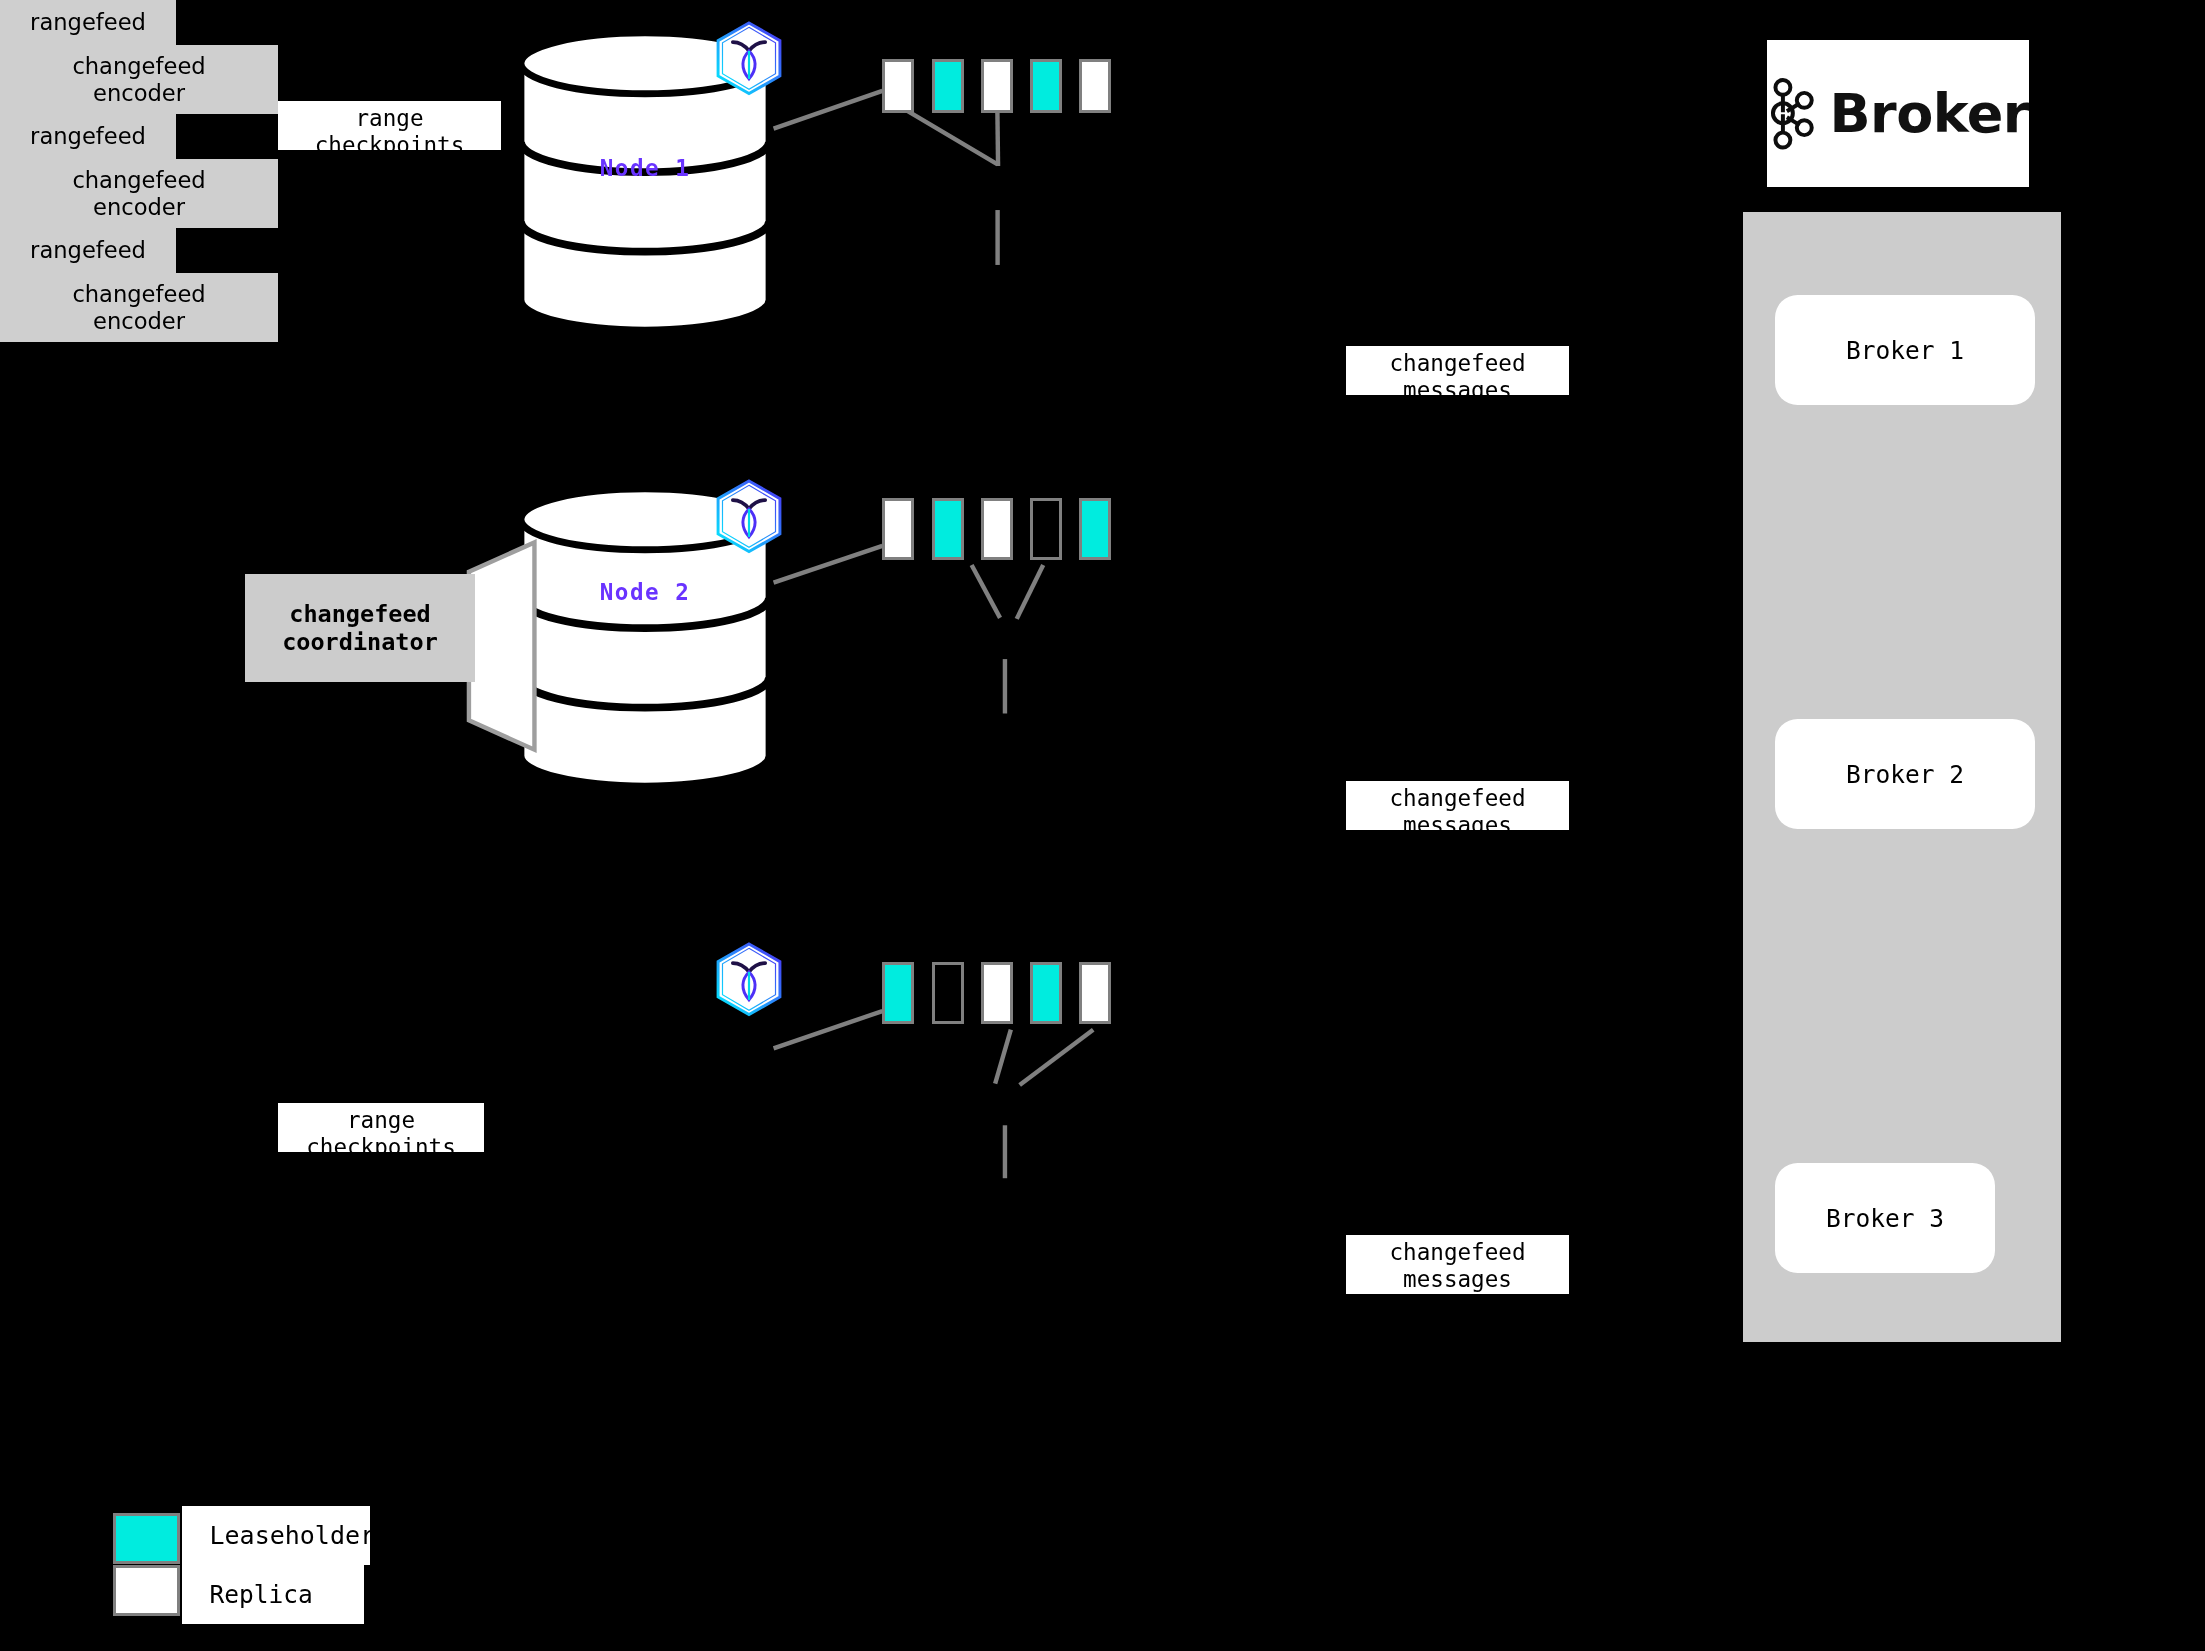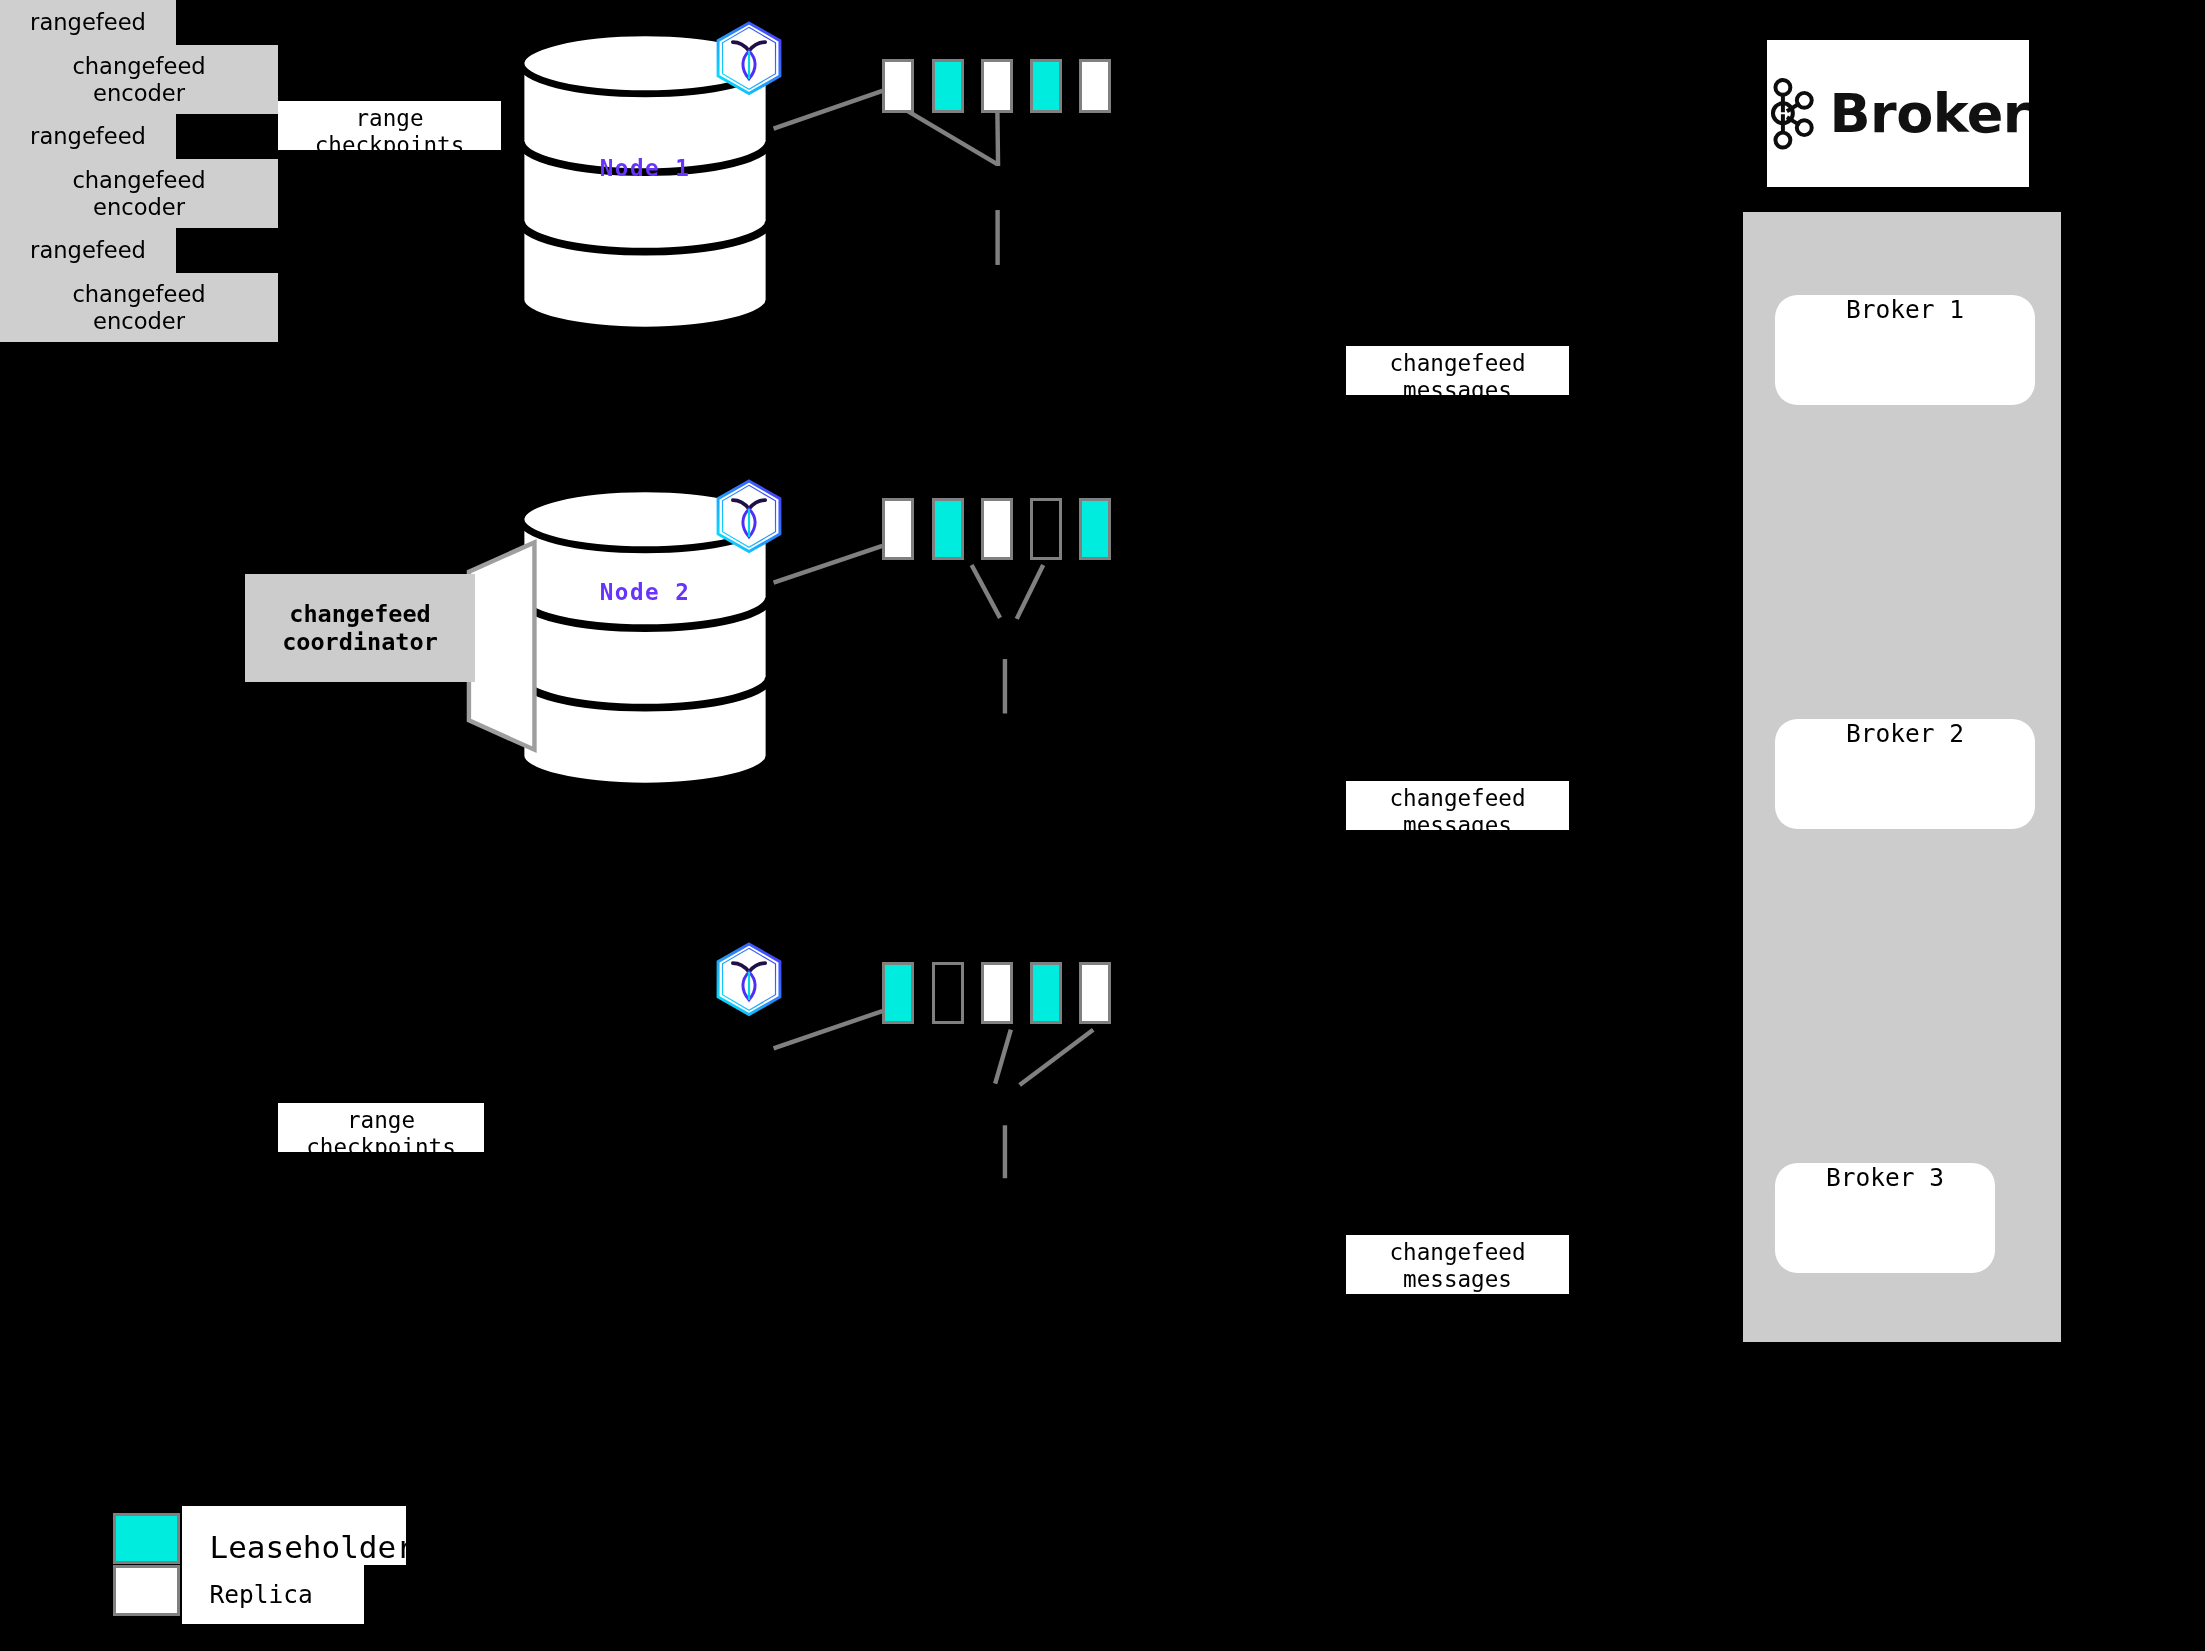--- a/index.html
+++ b/index.html
@@ -70,20 +70,21 @@
   
   #kafka-panel {
     position: absolute;
     background: #cccccc;
   }
   .broker {
     position: absolute;
     background: #ffffff;
     border-radius: 22.6px;
     display: flex;
+    align-items: center;
     justify-content: center;
     color: #000000;
     font-family: "DejaVu Sans Mono", monospace;
   }
   #kafka-logo-box {
     position: absolute;
     background: #ffffff;
     display: flex;
     align-items: center;
     justify-content: center;
@@ -303,21 +304,21 @@
     <div class="broker" style="left:32px;top:507px;width:260px;height:110px;font-size:24.5px;">
       <span>Broker 2</span>
     </div>
     <div class="broker" style="left:32px;top:951px;width:220px;height:110px;font-size:24.5px;">
       <span>Broker 3</span>
     </div>
   </div>
 
   <div class="legend-swatch" style="left:113px;top:1513px;width:67px;height:51px;background:#00ecdf;"></div>
   <div class="legend-swatch" style="left:113px;top:1565px;width:67px;height:51px;background:#ffffff;"></div>
-  <div class="legend-label" style="left:182px;top:1506px;width:224px;height:59px;font-size:31px;align-items:flex-end;">
+  <div class="legend-label" style="left:182px;top:1506px;width:188px;height:59px;font-size:25px;">
     <span>Leaseholder</span>
   </div>
   <div class="legend-label" style="left:182px;top:1565px;width:182px;height:59px;font-size:24.5px;">
     <span>Replica</span>
   </div>
 
 </div>
 
 
 </body></html>

